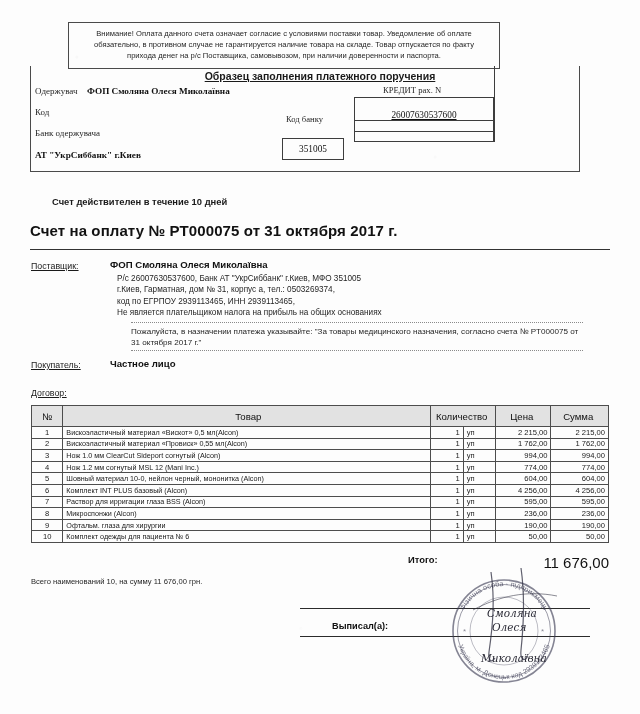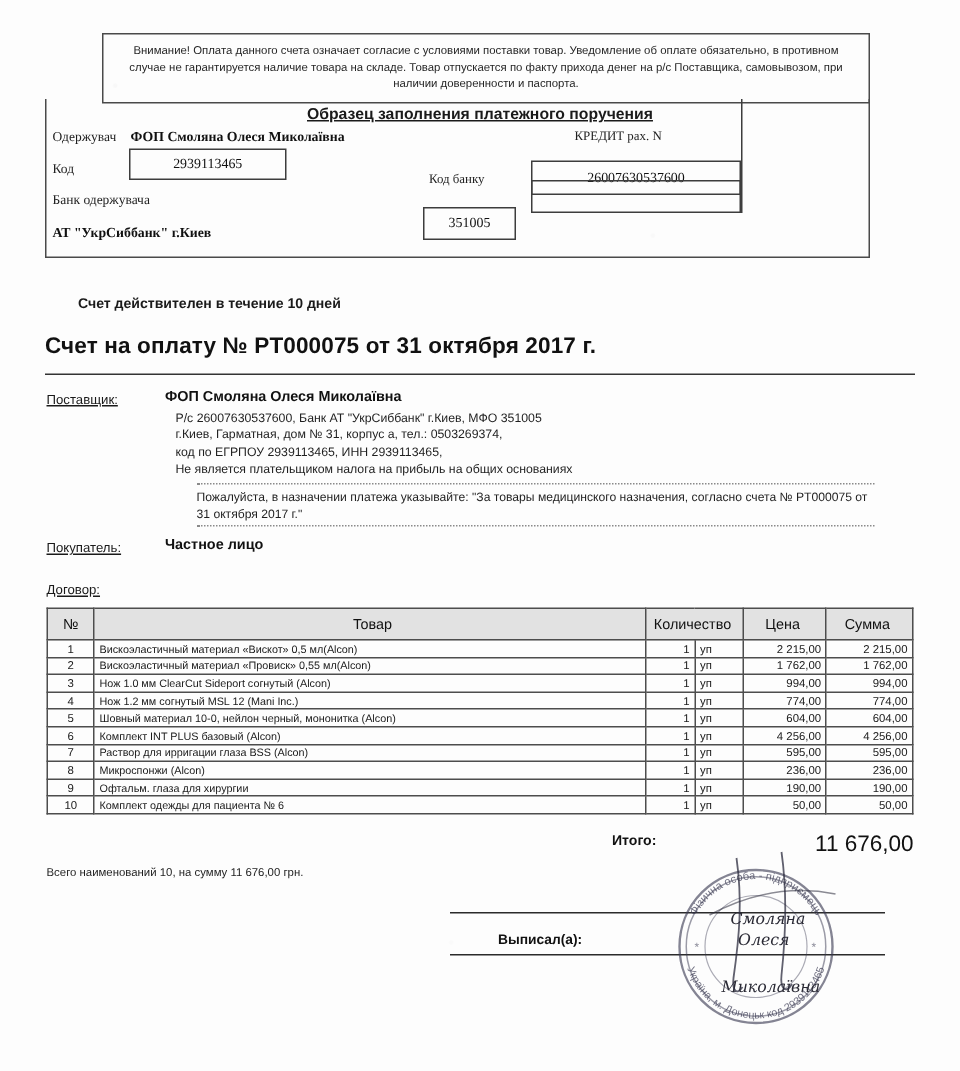--- a/index.html
+++ b/index.html
@@ -29,21 +29,21 @@
       #fdfdfd;
     pointer-events: none;
   }
 
   .page { position: absolute; inset: 0; }
 
   
   .warn-box {
     position: absolute;
     left: 68px; top: 22px;
-    width: 512px;
+    width: 432px;
     border: 1px solid #4a4a4a;
     padding: 5px 10px 6px;
     box-sizing: border-box;
   }
   .warn-box p {
     margin: 0;
     font-size: 7.6px;
     line-height: 11.2px;
     text-align: center;
     color: #262626;
@@ -292,30 +292,29 @@
     <p>Внимание! Оплата данного счета означает согласие с условиями поставки товар. Уведомление об оплате обязательно, в противном случае не гарантируется наличие товара на складе. Товар отпускается по факту прихода денег на р/с Поставщика, самовывозом, при наличии доверенности и паспорта.</p>
   </div>
 
   <div class="po-title" style="top:70px;text-decoration:underline;">Образец заполнения платежного поручения</div>
 
   <div class="po-block">
     <span class="po-label" style="left:4px; top:20px;">Одержувач</span>
     <span class="po-val-bold" style="left:56px; top:20px;">ФОП Смоляна Олеся Миколаївна</span>
 
     <span class="po-label" style="left:4px; top:41px;">Код</span>
-    <div class="po-cell" style="left:55px; top:33px; width:105px; height:21px;">2939113465</div>
 
     <span class="po-label" style="left:4px; top:62px;">Банк одержувача</span>
     <span class="po-val-bold" style="left:4px; top:84px;">АТ "УкрСиббанк" г.Киев</span>
 
     <span class="po-cap" style="left:255px; top:48px;">Код банку</span>
     <div class="po-cell" style="left:251px; top:72px; width:62px; height:22px;">351005</div>
 
     <span class="po-cap" style="left:352px; top:19px;text-align:center;">КРЕДИТ рах. N</span>
-    <div class="po-cell" style="left:323px; top:41px; width:140px; height:23px;">26007630537600</div>
+    <div class="po-cell" style="left:323px; top:31px; width:140px; height:35px;text-decoration:underline;">26007630537600</div>
     <div class="po-cell" style="left:323px; top:54px; width:140px; height:22px;"></div>
 
     <div class="po-vline" style="left:463px; top:0px; height:76px;"></div>
   </div>
 
   <div class="valid-note">Счет действителен в течение 10 дней</div>
   <div class="inv-title">Счет на оплату № PT000075 от 31 октября 2017 г.</div>
   <div class="rule" style="left:30px; top:249px; width:580px;"></div>
 
   <span class="party-label" style="left:31px; top:261px;">Поставщик:</span>

